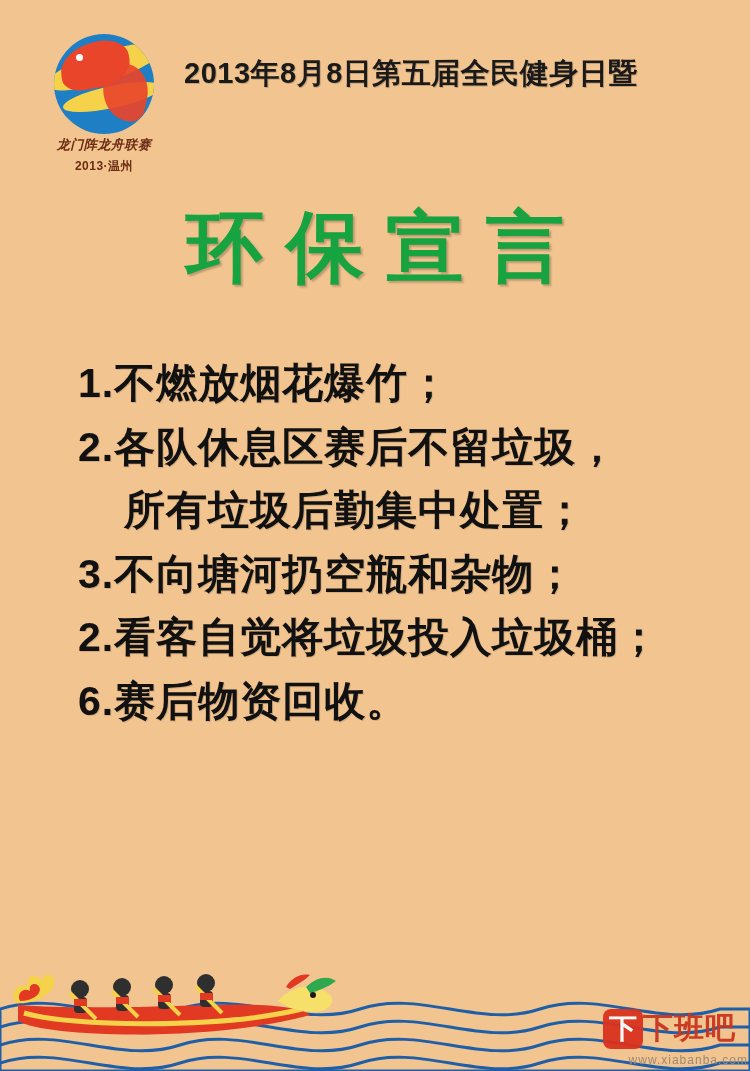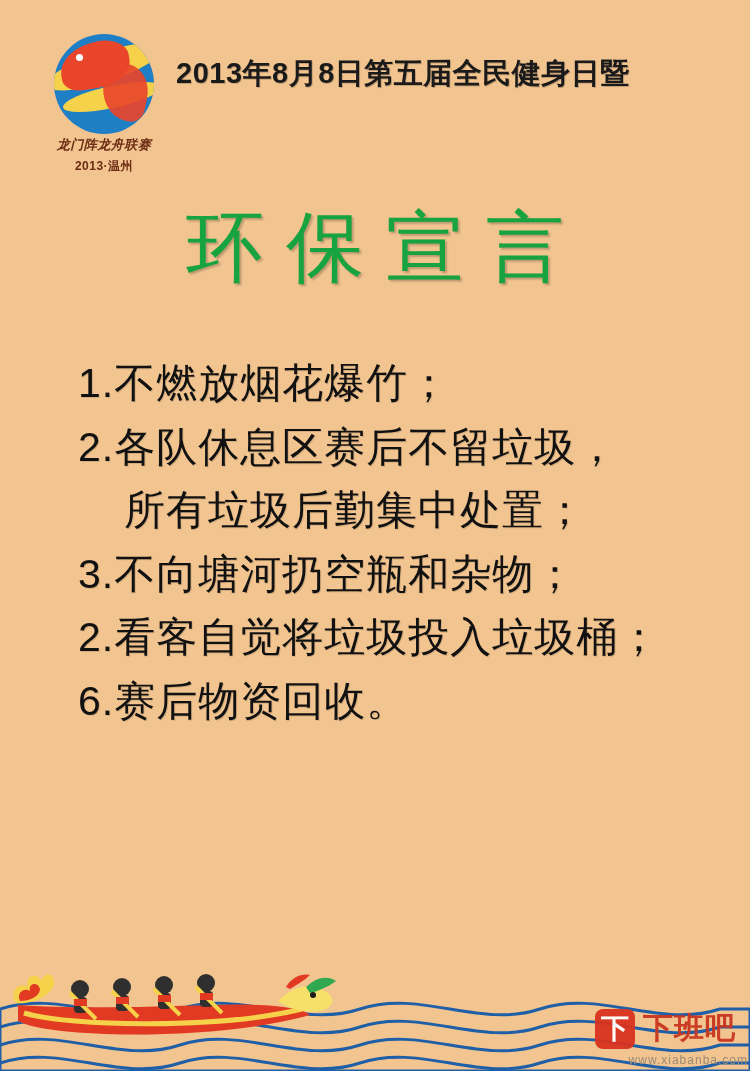--- a/index.html
+++ b/index.html
@@ -81,55 +81,55 @@
     left: 0; width: 128px;
     text-align: center;
     color: #6b2d14;
     font-weight: bold;
     letter-spacing: .5px;
   }
   .logo-text1 { top: 102px; font-size: 13px; font-style: italic; }
   .logo-text2 { top: 124px; font-size: 12px; }
 
   .header-titles {
-    margin-left: 8px;
+    margin-left: 16px;
     padding-top: 18px;
   }
   .title-line {
     color: #1a1a1a;
     font-weight: bold;
     font-size: 29px;
     letter-spacing: .5px;
     line-height: 1.45;
     white-space: nowrap;
     text-shadow: 1px 1px 0 rgba(0,0,0,.18);
   }
 
   
   .headline {
     position: absolute;
     top: 196px; left: 0; right: 0;
     text-align: center;
     color: #17a33f;
     font-size: 78px;
-    font-weight: normal;
+    font-weight: bold;
     letter-spacing: 22px;
     text-indent: 22px;
     text-shadow: 2px 2px 2px rgba(0,0,0,.22);
   }
 
   
   .list {
     position: absolute;
     top: 352px; left: 78px; right: 50px;
   }
   .list-item {
     color: #111;
     font-size: 41px;
-    font-weight: normal;
+    font-weight: bold;
     line-height: 1.55;
     letter-spacing: 1px;
     white-space: nowrap;
     text-shadow: 1px 1px 0 rgba(0,0,0,.12);
   }
   .list-item.indent { padding-left: 46px; }
 
   
   .waves {
     position: absolute;
@@ -158,21 +158,20 @@
     background: #d9321f;
     color: #fff;
     font-size: 28px;
     font-weight: bold;
     display: flex;
     align-items: center;
     justify-content: center;
     font-family: "Liberation Serif", serif;
   }
   .wm-text {
-    margin-left: 8px;
     color: #c9351f;
     font-size: 30px;
     font-weight: bold;
     letter-spacing: 1px;
   }
   .wm-sub {
     position: absolute;
     right: 2px; bottom: 4px;
     color: #9b8a74;
     font-size: 12px;

